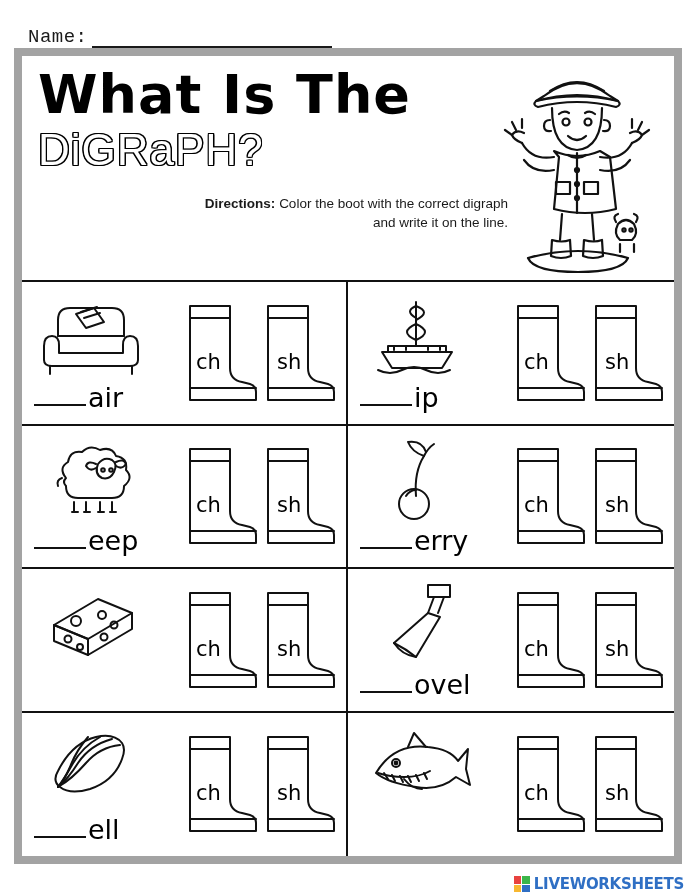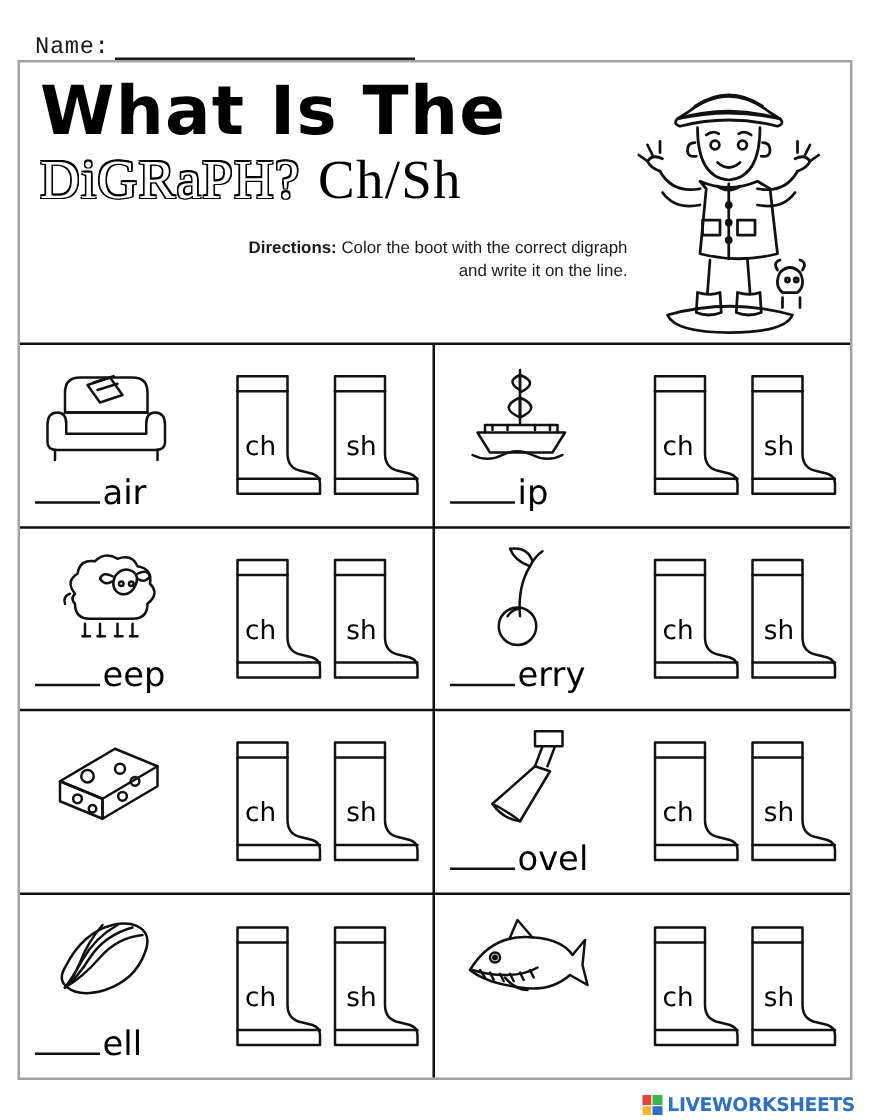--- a/index.html
+++ b/index.html
@@ -38,21 +38,21 @@
     color: #1a1a1a;
   }
   .name-blank {
     width: 240px;
     border-bottom: 2px solid #1a1a1a;
     height: 20px;
   }
 
   
   .frame {
-    border: 2px solid #a3a3a3;
+    border: 8px solid #a3a3a3;
     width: 668px;
     height: 816px;
     box-sizing: border-box;
     display: flex;
     flex-direction: column;
   }
 
   
   .header {
     position: relative;
@@ -71,21 +71,21 @@
     margin: 2px 0 0 0;
     color: #000;
   }
   .title2-row {
     display: flex;
     align-items: baseline;
     gap: 14px;
     margin-top: 2px;
   }
   .title2 {
-    font-family: Liberation Serif, serif;
+    font-family: Liberation Sans, sans-serif;
     font-size: 44px;
     line-height: 48px;
     letter-spacing: 1px;
     color: #000;
     -webkit-text-stroke: 0px;
     font-weight: normal;
   }
   .title2.outline {
     color: #ffffff;
     text-shadow:
@@ -218,21 +218,20 @@
     <span class="name-label">Name:</span>
     <span class="name-blank"></span>
   </div>
 
   <div class="frame">
 
     <div class="header">
       <div class="title1">What Is The</div>
       <div class="title2-row">
         <span class="title2 outline">DiGRaPH?</span>
-        <span class="title2">Ch/Sh</span>
       </div>
       <div class="directions">
         <b>Directions:</b>
         <span>Color the boot with the correct digraph</span>
         <span class="ind">and write it on the line.</span>
       </div>
 
       <svg class="kid" viewBox="0 0 190 224">
         <g fill="none" stroke="#111" stroke-width="2.2" stroke-linecap="round" stroke-linejoin="round">
 

